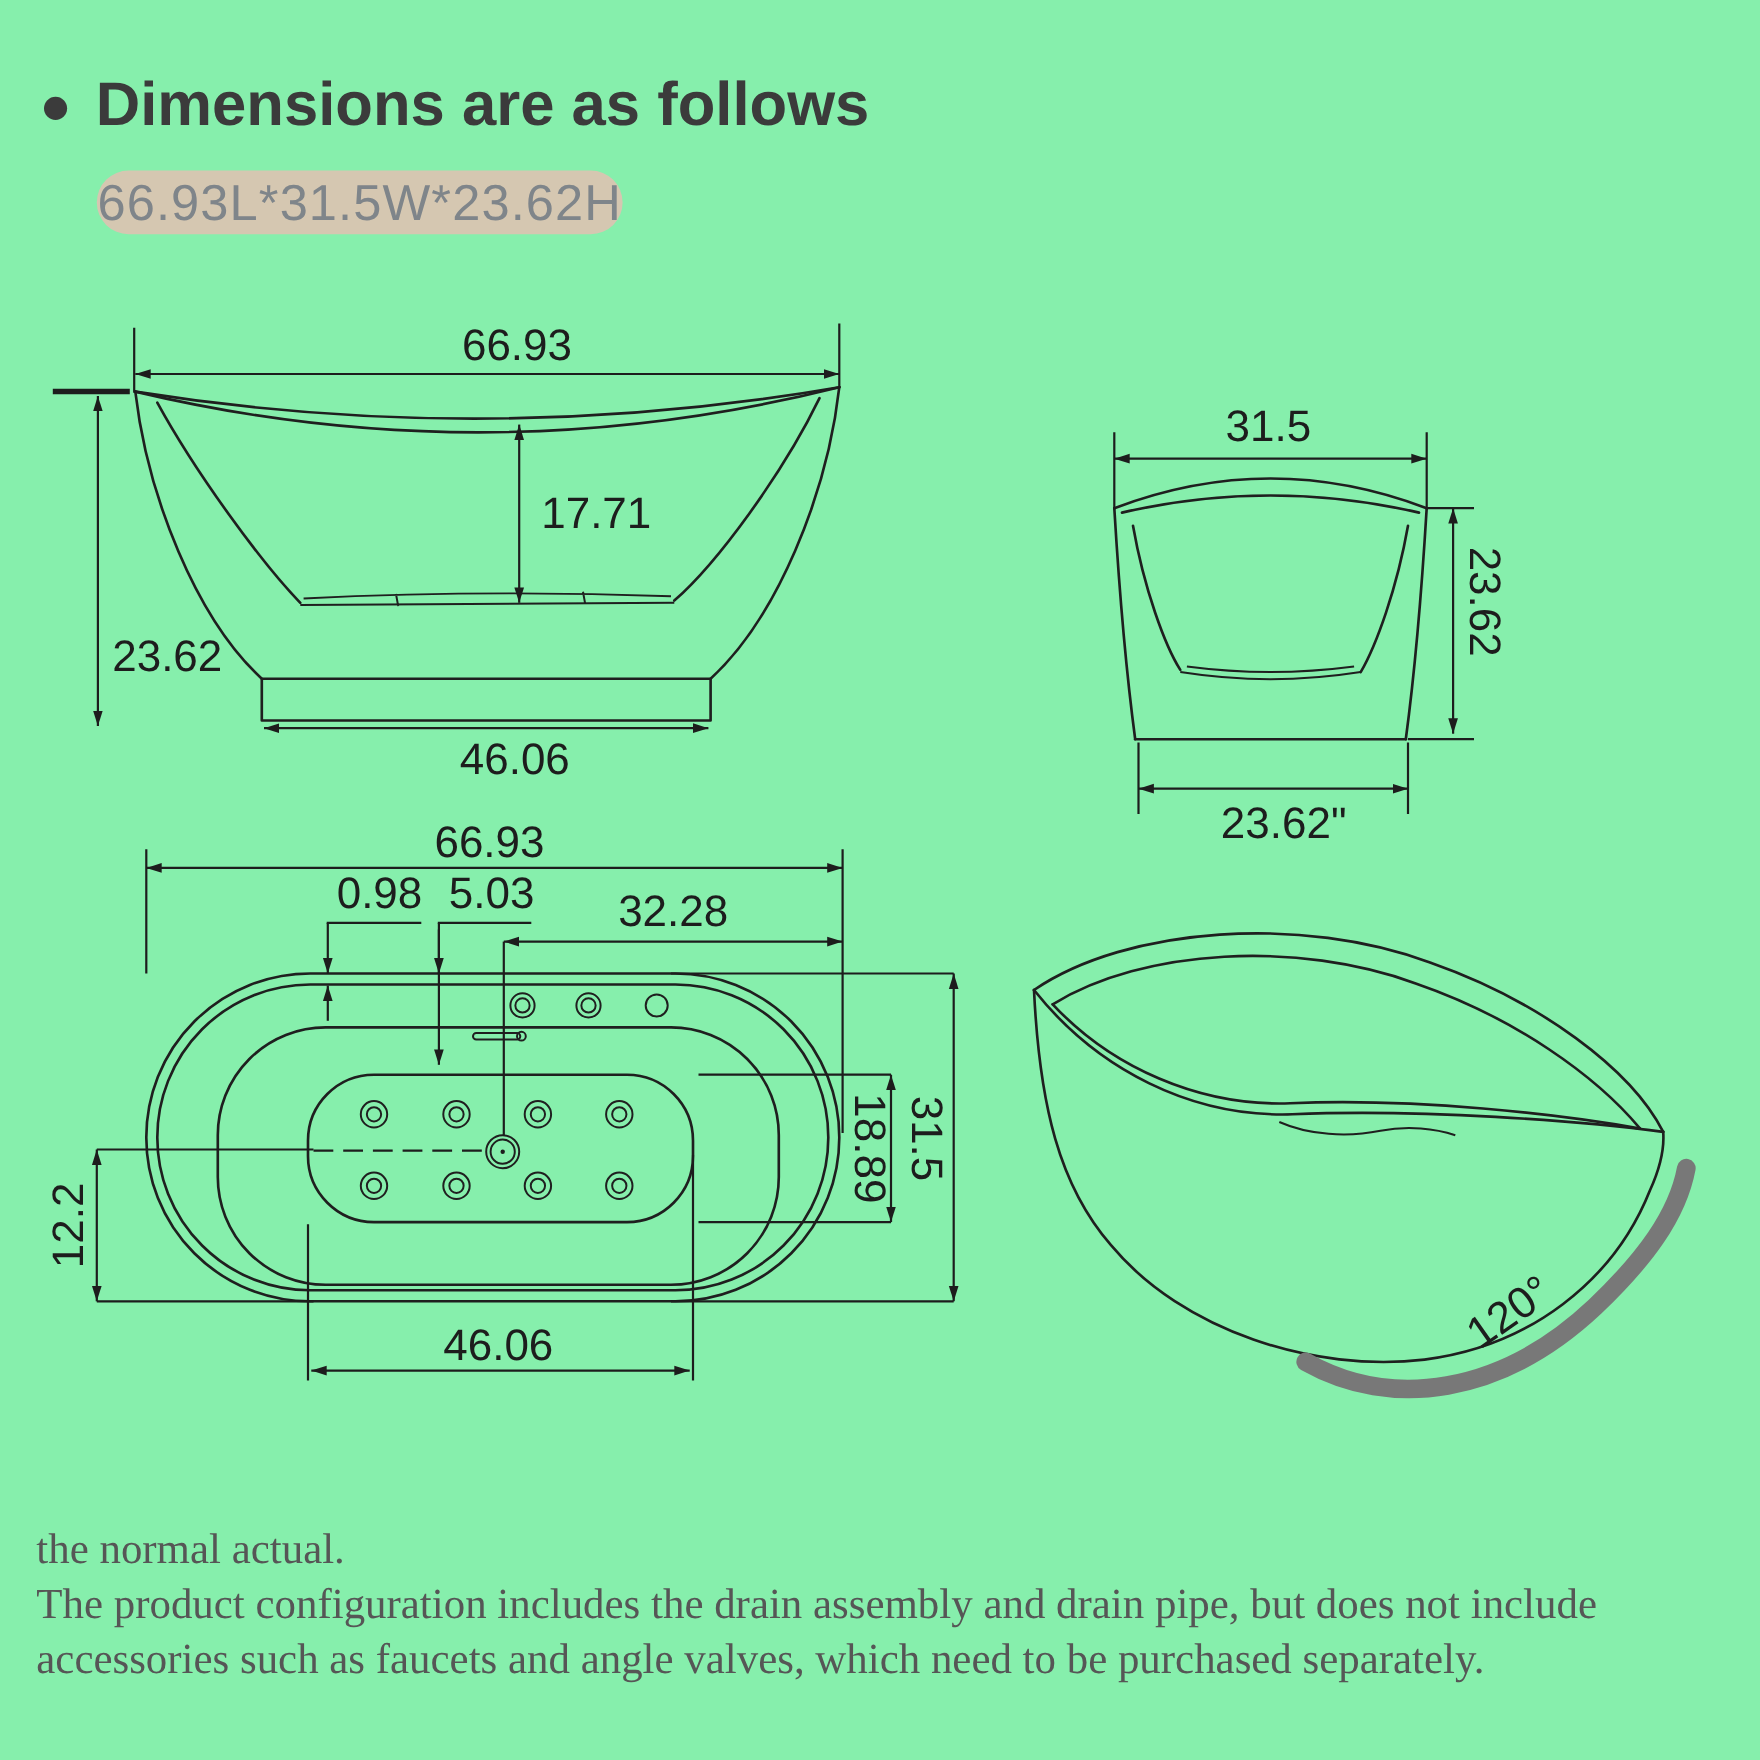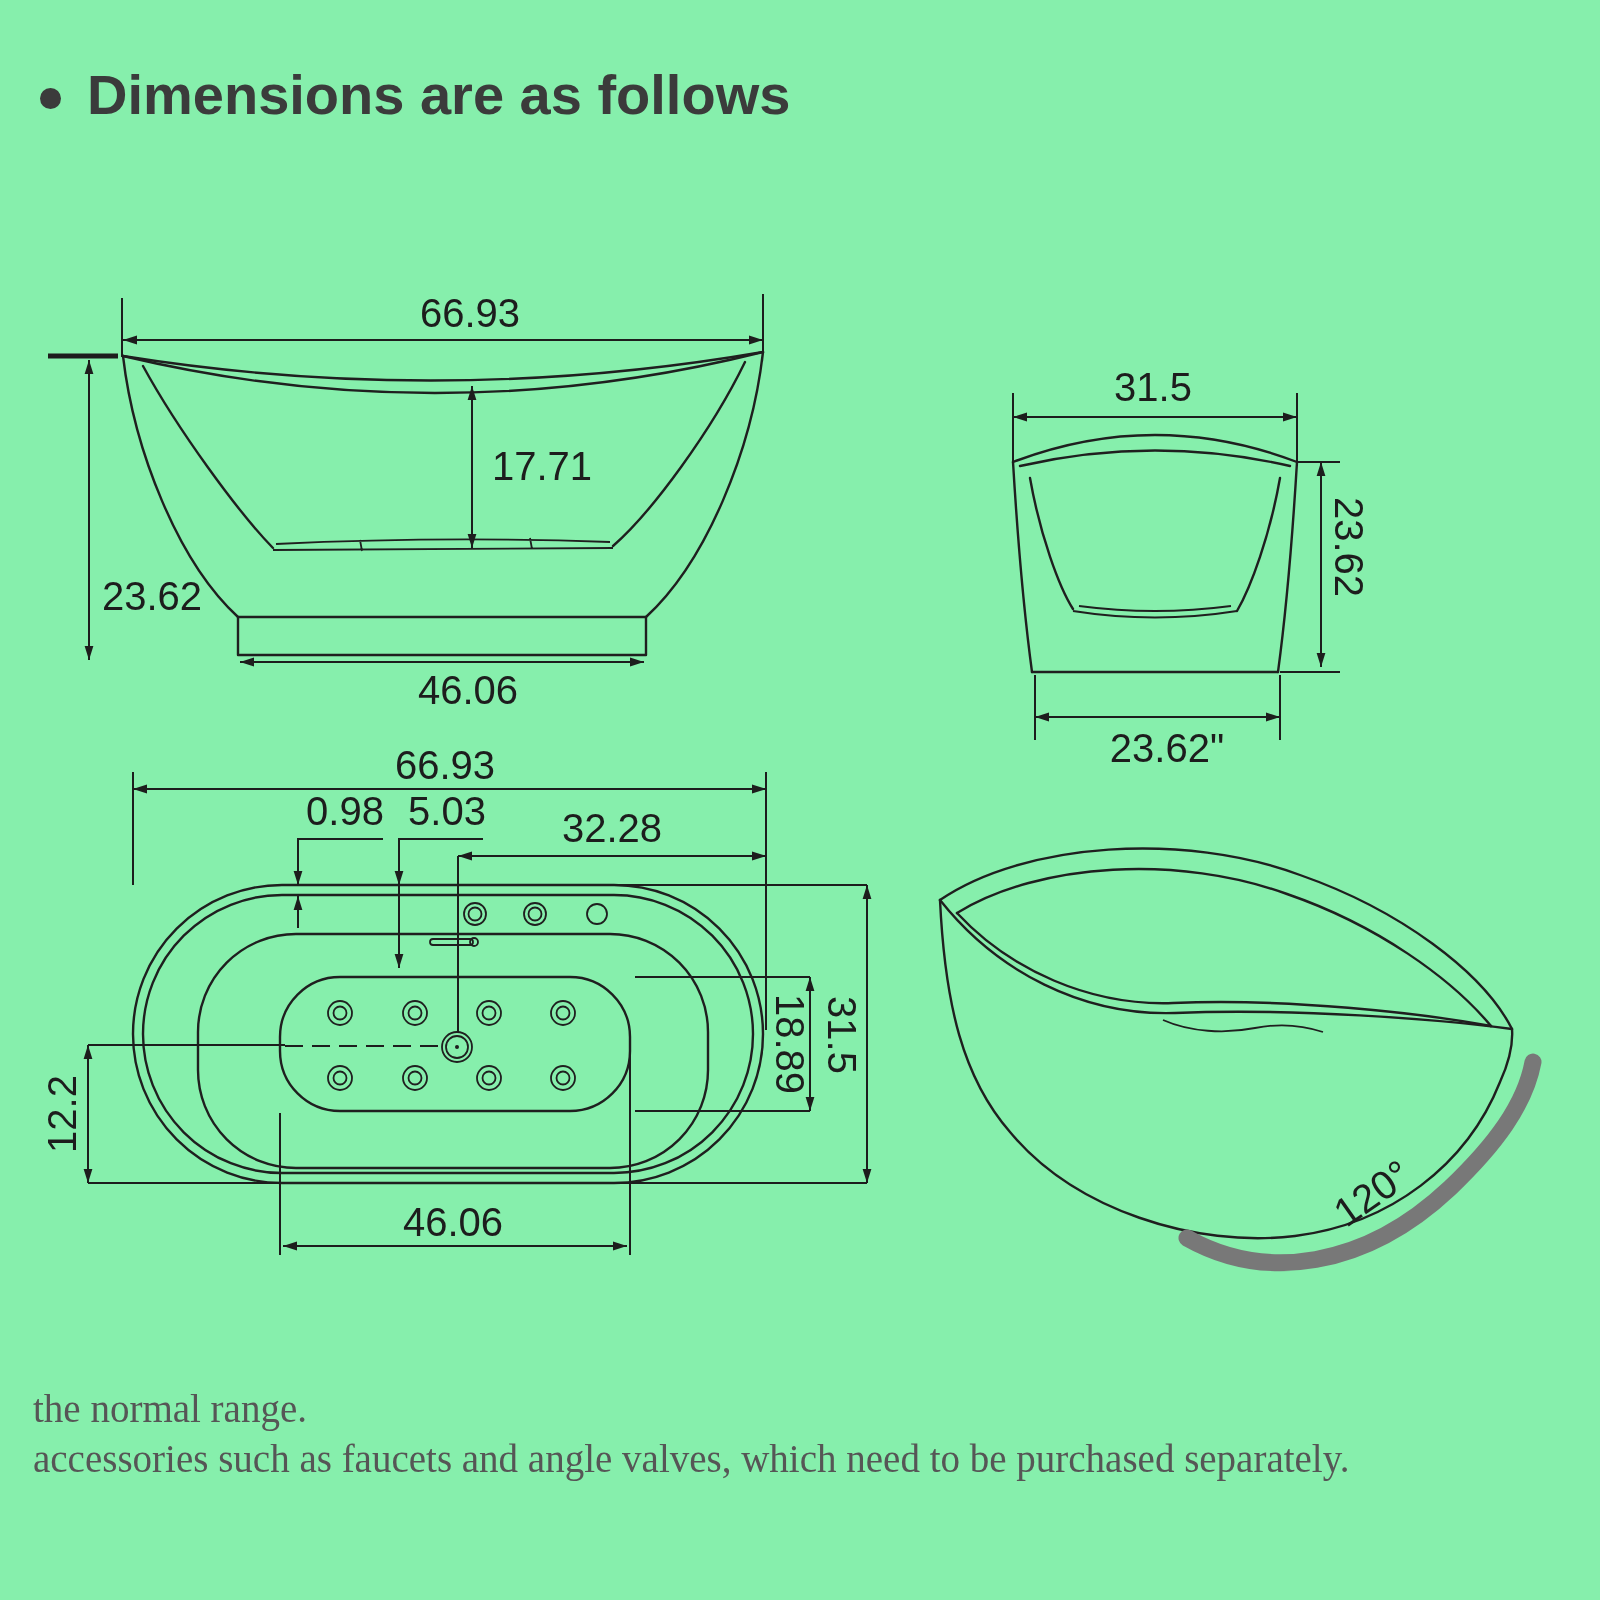--- a/index.html
+++ b/index.html
@@ -38,20 +38,23 @@
       <marker id="as" markerWidth="15" markerHeight="10" refX="1" refY="5" orient="auto" markerUnits="userSpaceOnUse">
         <path d="M15,0.6 L1,5 L15,9.4 z" fill="#1d1d1d"></path>
       </marker>
     </defs>
   </svg>
 
   <div id="title-row">
     <div id="bullet"></div>
     <div id="page-title">Dimensions are as follows</div>
   </div>
+  <div id="size-badge">
+    <span>66.93L*31.5W*23.62H</span>
+  </div>
 
   <svg style="left:40px;top:280px" width="760" height="440" viewBox="0 0 760 440">
     <g>
       <path class="ol" d="M83,76 Q403,127 723,72"></path>
       <path class="ol" d="M83,76 Q403,152 723,72"></path>
       <path class="ol" d="M83,76 C94,170 138,282 198,337"></path>
       <path class="ol" d="M723,72 C712,170 666,282 606,337"></path>
       <path class="ol" d="M198,337 L606,337 M198,337 L198,375 L606,375 L606,337"></path>
       <path class="ol" d="M103,86 C138,150 198,232 233,268"></path>
       <path class="ol" d="M705,82 C672,150 612,232 573,266"></path>
@@ -198,17 +201,18 @@
       <path class="ol" d="M62,93 C115,150 195,186 278,183 C392,178 525,193 596,206"></path>
       <path class="ol" d="M45,80 C102,152 188,196 280,193 C398,188 542,199 617,209"></path>
       <path class="ol" d="M45,80 C50,185 68,258 115,312 C180,390 300,428 400,416 C495,404 572,345 605,262 C615,240 618,222 617,209"></path>
       <path class="thin" d="M268,200 C295,212 330,214 360,208 C385,203 410,206 428,212"></path>
     </g>
     <path class="arc" d="M292,418 C370,462 470,448 555,368 C600,325 630,285 638,242"></path>
     <text x="477" y="373" text-anchor="middle" dominant-baseline="central" font-size="48" fill="#2f2f2f" transform="rotate(-35 477 373)">120°</text>
   </svg>
 
   <div id="notes">
-    <div>the normal range.</div>
+    <div>the normal actual.</div>
+    <div>The product configuration includes the drain assembly and drain pipe, but does not include</div>
     <div>accessories such as faucets and angle valves, which need to be purchased separately.</div>
   </div>
 
 </div>
 
 </body></html>

